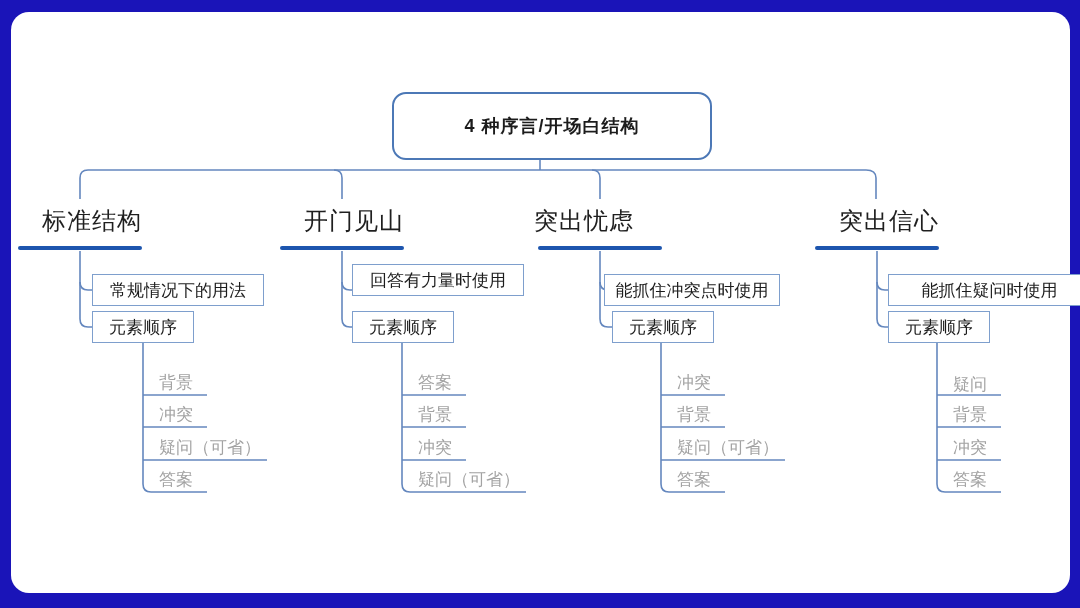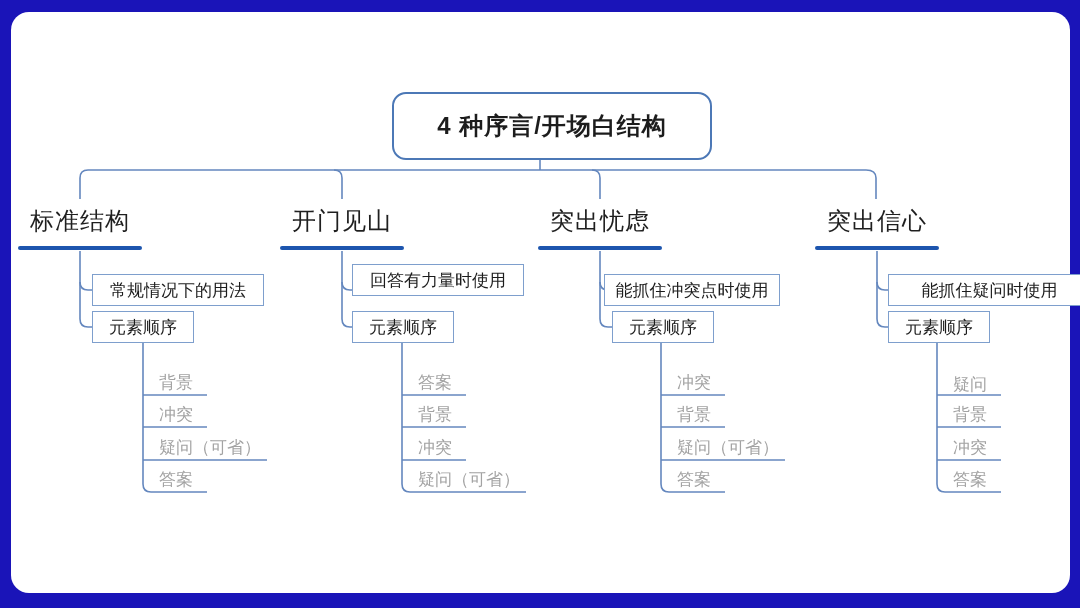--- a/index.html
+++ b/index.html
@@ -13,25 +13,25 @@
   .canvas{
     position:absolute;left:11px;top:12px;right:10px;bottom:15px;
     background:#ffffff;border-radius:18px;
   }
   .layer{position:absolute;left:0;top:0;width:1080px;height:608px;}
   svg.layer{pointer-events:none;}
   .root-node{
     position:absolute;left:392px;top:92px;width:316px;height:64px;
     border:2.5px solid #4c78b6;border-radius:14px;background:#fff;
     display:flex;align-items:center;justify-content:center;
-    font-size:24px;font-weight:bold;letter-spacing:1px;
+    font-size:18px;font-weight:bold;letter-spacing:1px;
   }
   .branch-label{
     position:absolute;width:124px;height:30px;top:206px;
-    font-size:24px;line-height:30px;text-align:center;
+    font-size:24px;line-height:30px;text-align:right;
     color:#1f1f1f;letter-spacing:1px;white-space:nowrap;
   }
   .branch-bar{
     position:absolute;top:246px;width:124px;height:4px;
     background:#1d55ae;border-radius:2px;
   }
   .node-box{
     position:absolute;height:32px;
     border:1.6px solid #7e9fcd;border-radius:0;background:#fff;
     display:flex;align-items:center;justify-content:center;
@@ -105,21 +105,21 @@
     <div class="branch-bar" style="left:280px"></div>
     <div class="node-box" style="left:352px;top:264px;width:172px">回答有力量时使用</div>
     <div class="node-box" style="left:352px;top:311px;width:102px">元素顺序</div>
     <div class="leaf-label" style="left:418px;top:373px">答案</div>
     <div class="leaf-label" style="left:418px;top:405px">背景</div>
     <div class="leaf-label" style="left:418px;top:438px">冲突</div>
     <div class="leaf-label" style="left:418px;top:470px">疑问（可省）</div>
   </div>
 
   <div>
-    <div class="branch-label" style="left:538px">突出忧虑</div>
+    <div class="branch-label" style="left:510px">突出忧虑</div>
     <div class="branch-bar" style="left:538px"></div>
     <div class="node-box" style="left:604px;top:274px;width:176px">能抓住冲突点时使用</div>
     <div class="node-box" style="left:612px;top:311px;width:102px">元素顺序</div>
     <div class="leaf-label" style="left:677px;top:373px">冲突</div>
     <div class="leaf-label" style="left:677px;top:405px">背景</div>
     <div class="leaf-label" style="left:677px;top:438px">疑问（可省）</div>
     <div class="leaf-label" style="left:677px;top:470px">答案</div>
   </div>
 
   <div>

